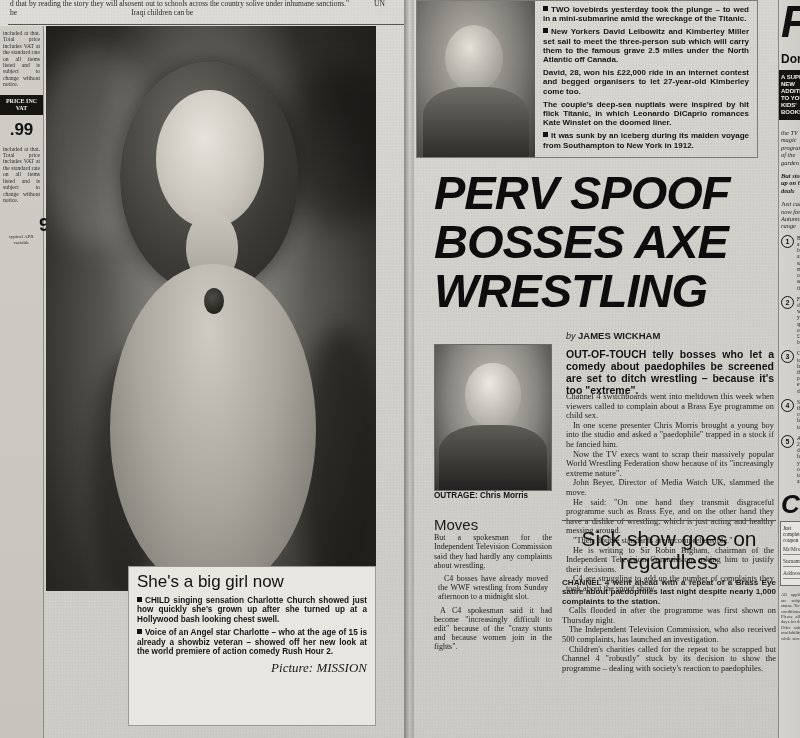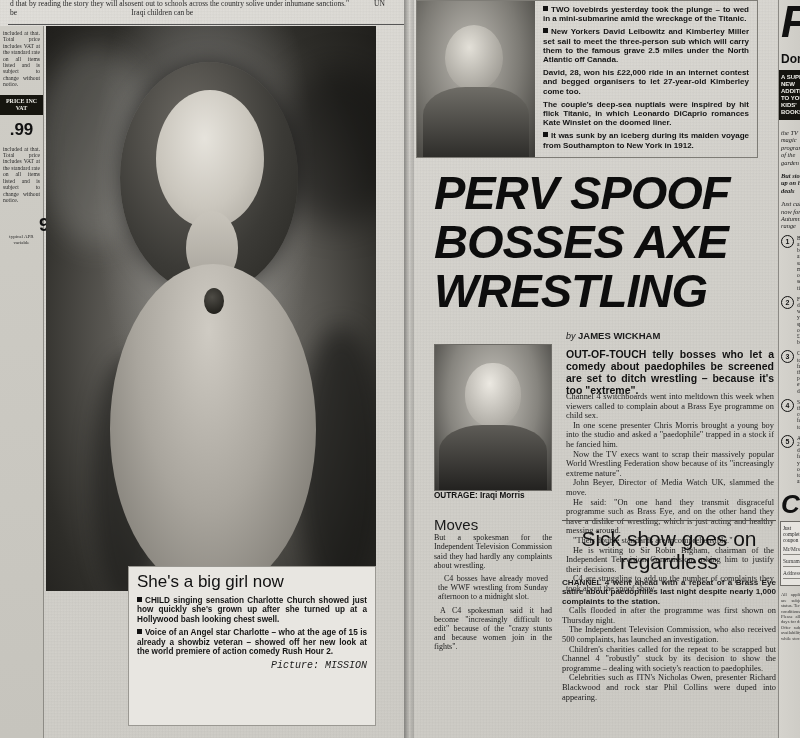--- a/index.html
+++ b/index.html
@@ -102,21 +102,21 @@
   }
   .caption-head{
     font-family:"Liberation Sans",sans-serif;
     font-size:17px;line-height:18px;font-weight:400;color:#111;margin-bottom:5px;
   }
   .bullet-item{
     font-size:8.2px;line-height:9.4px;text-align:justify;margin-bottom:4px;
     font-family:"Liberation Sans",sans-serif;font-weight:bold;color:#151515;
   }
   .sq{display:inline-block;width:5px;height:5px;background:#111;margin-right:3px;vertical-align:1px;}
-  .pic-credit{font-size:10px;text-align:right;font-style:italic;font-family:Liberation Mono, monospace;}
+  .pic-credit{font-size:13px;text-align:right;font-style:italic;font-family:Liberation Serif, serif;}
 
   
   .gutter{
     position:absolute;left:404px;top:0;width:10px;height:738px;
     background:linear-gradient(90deg, rgba(0,0,0,.35), rgba(0,0,0,.05) 55%, rgba(0,0,0,.18));
   }
 
   
   .right-page{position:absolute;left:414px;top:0;width:386px;height:738px;overflow:hidden;padding-left:30px;}
 
@@ -312,21 +312,21 @@
 
     <div class="byline">
       <span>by</span>
       <b>JAMES WICKHAM</b>
     </div>
 
     <div class="morris">
       <div class="hd"></div>
         <div class="bd"></div>
     </div>
-    <div class="morris-cap">OUTRAGE: Iraqi Morris</div>
+    <div class="morris-cap">OUTRAGE: Chris Morris</div>
 
     <div class="standfirst">OUT-OF-TOUCH telly bosses who let a comedy about paedophiles be screened are set to ditch wrestling – because it's too "extreme".</div>
 
     <div class="body-col">
       <p class="first">Channel 4 switchboards went into meltdown this week when viewers called to complain about a Brass Eye programme on child sex.</p>
       <p>In one scene presenter Chris Morris brought a young boy into the studio and asked a "paedophile" trapped in a stock if he fancied him.</p>
       <p>Now the TV execs want to scrap their massively popular World Wrestling Federation show because of its "increasingly extreme nature".</p>
       <p>John Beyer, Director of Media Watch UK, slammed the move.</p>
       <p>He said: "On one hand they transmit disgraceful programme such as Brass Eye, and on the other hand they have a dislike of wrestling, which is just acting and healthy messing around.</p>
       <p>"Their double standards are incomprehensible."</p>
@@ -341,21 +341,20 @@
       <p style="margin:0;text-indent:6px">A C4 spokesman said it had become "increasingly difficult to edit" because of the "crazy stunts and because women join in the fights".</p>
     </div>
 
     <div class="sick-box">
       <div class="sick-head">Sick show goes on regardless</div>
       <div class="sick-body">
         <p class="first">CHANNEL 4 went ahead with a repeat of a Brass Eye satire about paedophiles last night despite nearly 1,000 complaints to the station.</p>
         <p>Calls flooded in after the programme was first shown on Thursday night.</p>
         <p>The Independent Television Commission, who also received 500 complaints, has launched an investigation.</p>
         <p>Children's charities called for the repeat to be scrapped but Channel 4 "robustly" stuck by its decision to show the programme – dealing with society's reaction to paedophiles.</p>
-        <p>Celebrities such as ITN's Nicholas Owen, presenter Richard Blackwood and rock star Phil Collins were duped into appearing.</p>
       </div>
     </div>
 
     <div class="edge-col">
       <div class="edge-big">F</div>
       <div class="edge-sub">Don</div>
       <div class="edge-dark">A SUPERB NEW ADDITION TO YOUR KIDS' BOOKSHELF</div>
       <div class="edge-italic">the TV magic programme of the garden</div>
       <div class="edge-italic" style="font-weight:bold">But stock up on huge deals</div>
       <div class="edge-italic">Just call now for new Autumn range</div>

